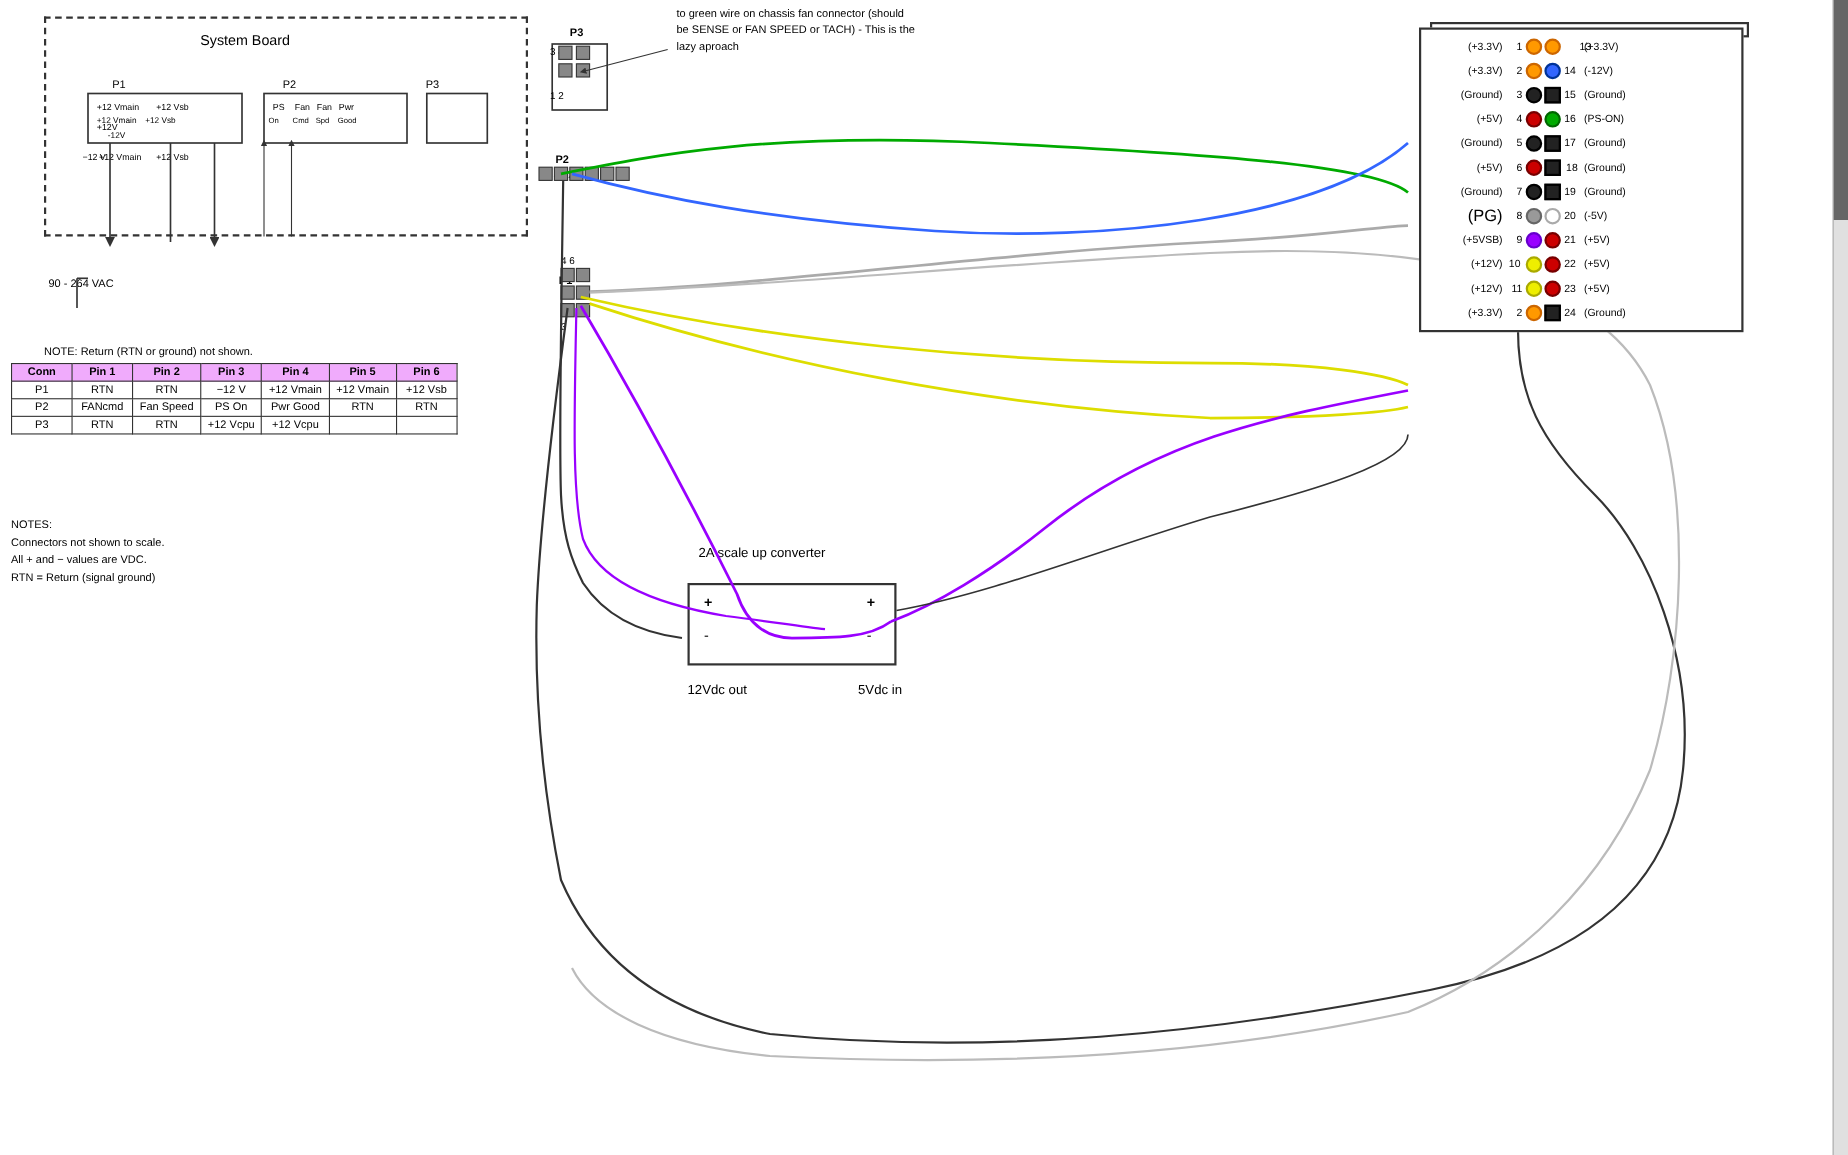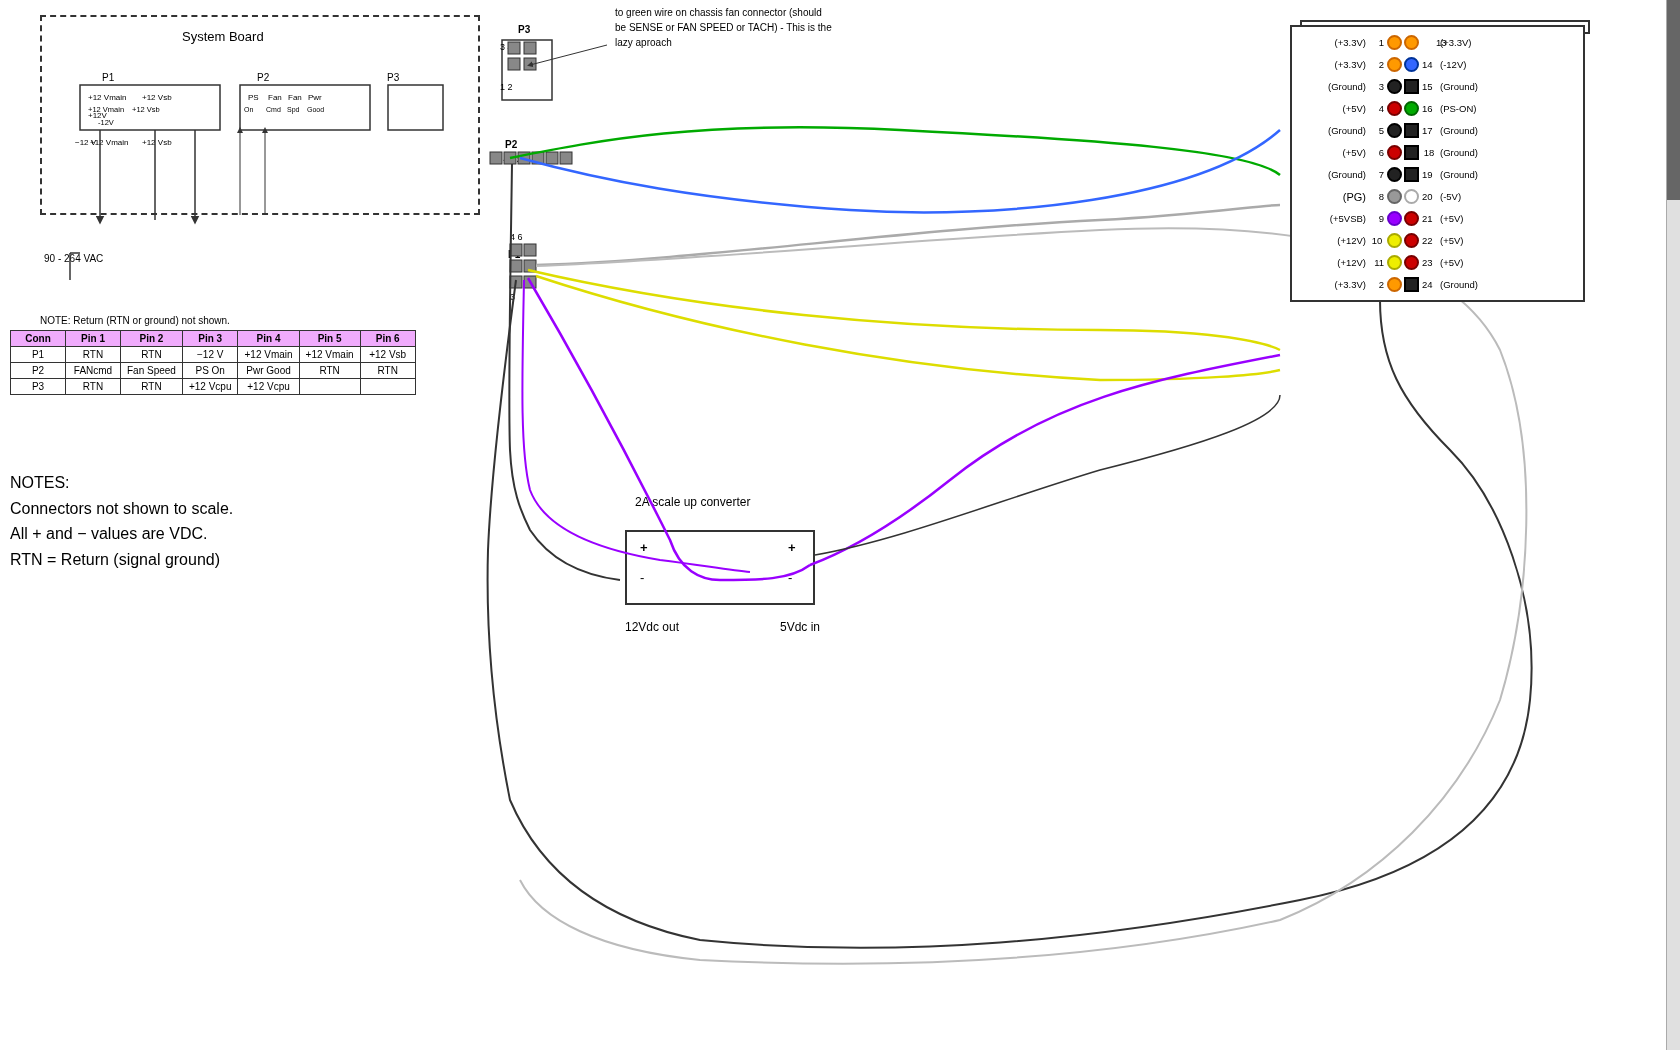--- a/index.html
+++ b/index.html
@@ -94,21 +94,21 @@
     .pin-table th {
       background: #f0abfc;
       font-weight: bold;
       margin-left: 48px;
     }
 
     .notes-section {
       position: absolute;
       top: 470px;
       left: 10px;
-      font-size: 16px;
+      font-size: 10px;
       line-height: 1.6;
     }
 
     
     .atx-panel {
       position: absolute;
       top: 20px;
       right: 90px;
       width: 290px;
       border: 2.5px solid #333;
@@ -444,21 +444,21 @@
     </div>
     <div style="display: flex; align-items: center; margin: 1px 0px; height: 21px;">
       <span style="width: 72px; text-align: right; padding-right: 4px; font-size: 9.5px;">(Ground)</span>
       <span style="width: 16px; text-align: right; font-size: 9.5px; padding-right: 2px;">7</span>
       <span style="width: 15px; height: 15px; border-radius: 50%; border: 2px solid rgb(0, 0, 0); background: rgb(34, 34, 34); display: inline-block; margin: 0px 1px;"></span>
       <span style="width: 15px; height: 15px; border: 2px solid rgb(0, 0, 0); background: rgb(34, 34, 34); display: inline-block; margin: 0px 1px; border-radius: 0px;"></span>
       <span style="width: 16px; text-align: left; font-size: 9.5px; padding-left: 2px;">19</span>
       <span style="width: 72px; text-align: left; padding-left: 4px; font-size: 9.5px;">(Ground)</span>
     </div>
     <div style="display: flex; align-items: center; margin: 1px 0px; height: 21px;">
-      <span style="width: 72px; text-align: right; padding-right: 4px; font-size: 11px;">(PG)</span>
+      <span style="width: 72px; text-align: right; padding-right: 4px; font-size: 15px;">(PG)</span>
       <span style="width: 16px; text-align: right; font-size: 9.5px; padding-right: 2px;">8</span>
       <span style="width: 15px; height: 15px; border-radius: 50%; border: 2px solid rgb(102, 102, 102); background: rgb(153, 153, 153); display: inline-block; margin: 0px 1px;"></span>
       <span style="width: 15px; height: 15px; border: 2px solid rgb(170, 170, 170); background: rgb(255, 255, 255); display: inline-block; margin: 0px 1px; border-radius: 50%;"></span>
       <span style="width: 16px; text-align: left; font-size: 9.5px; padding-left: 2px;">20</span>
       <span style="width: 72px; text-align: left; padding-left: 4px; font-size: 9.5px;">(-5V)</span>
     </div>
     <div style="display: flex; align-items: center; margin: 1px 0px; height: 21px;">
       <span style="width: 72px; text-align: right; padding-right: 4px; font-size: 9.5px;">(+5VSB)</span>
       <span style="width: 16px; text-align: right; font-size: 9.5px; padding-right: 2px;">9</span>
       <span style="width: 15px; height: 15px; border-radius: 50%; border: 2px solid rgb(102, 0, 204); background: rgb(153, 0, 255); display: inline-block; margin: 0px 1px;"></span>

